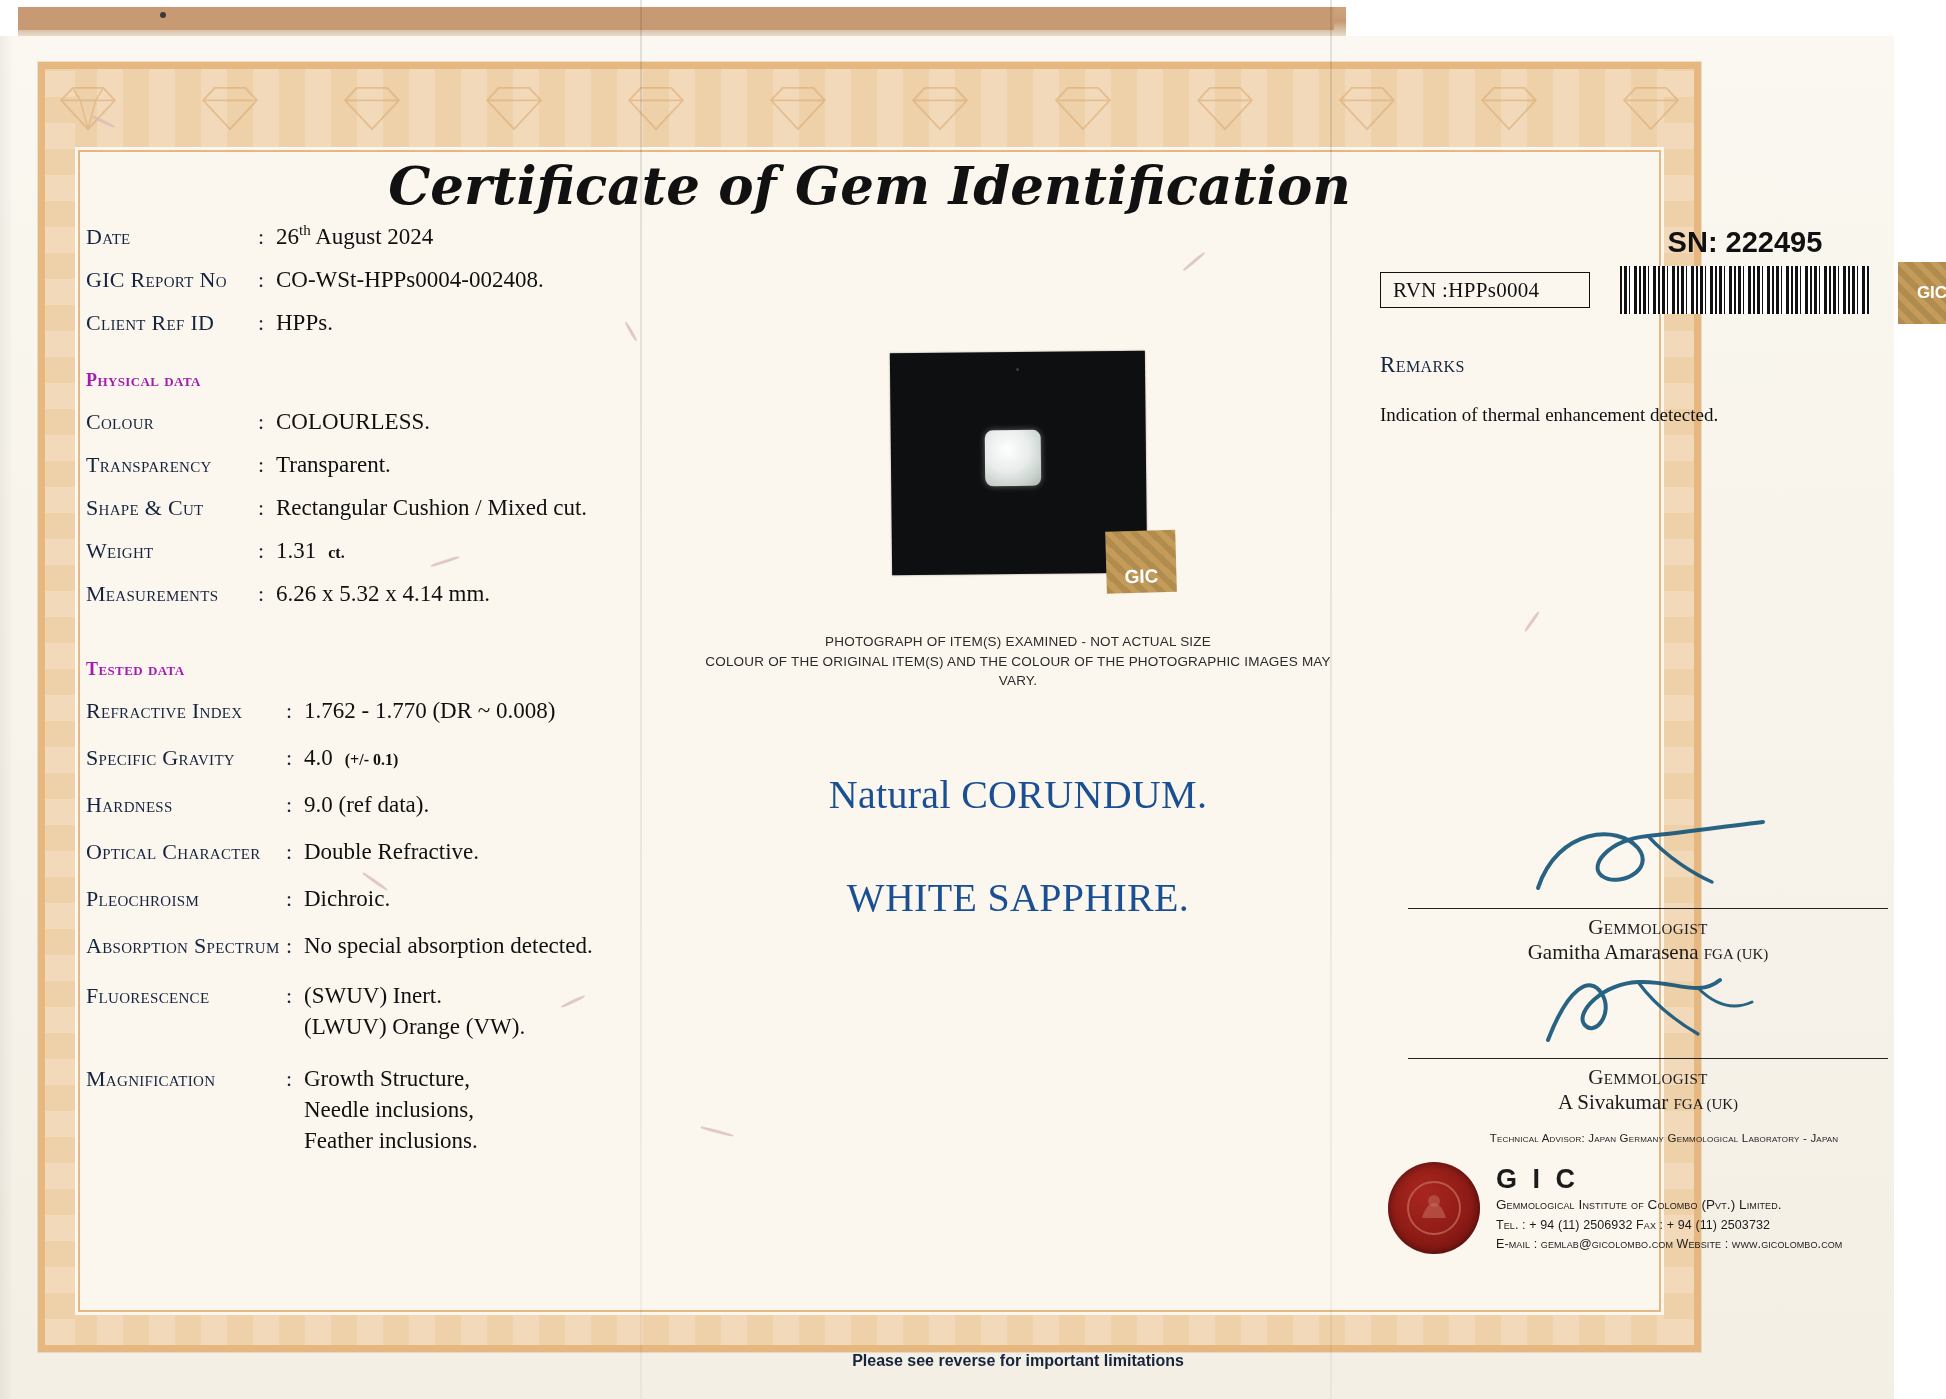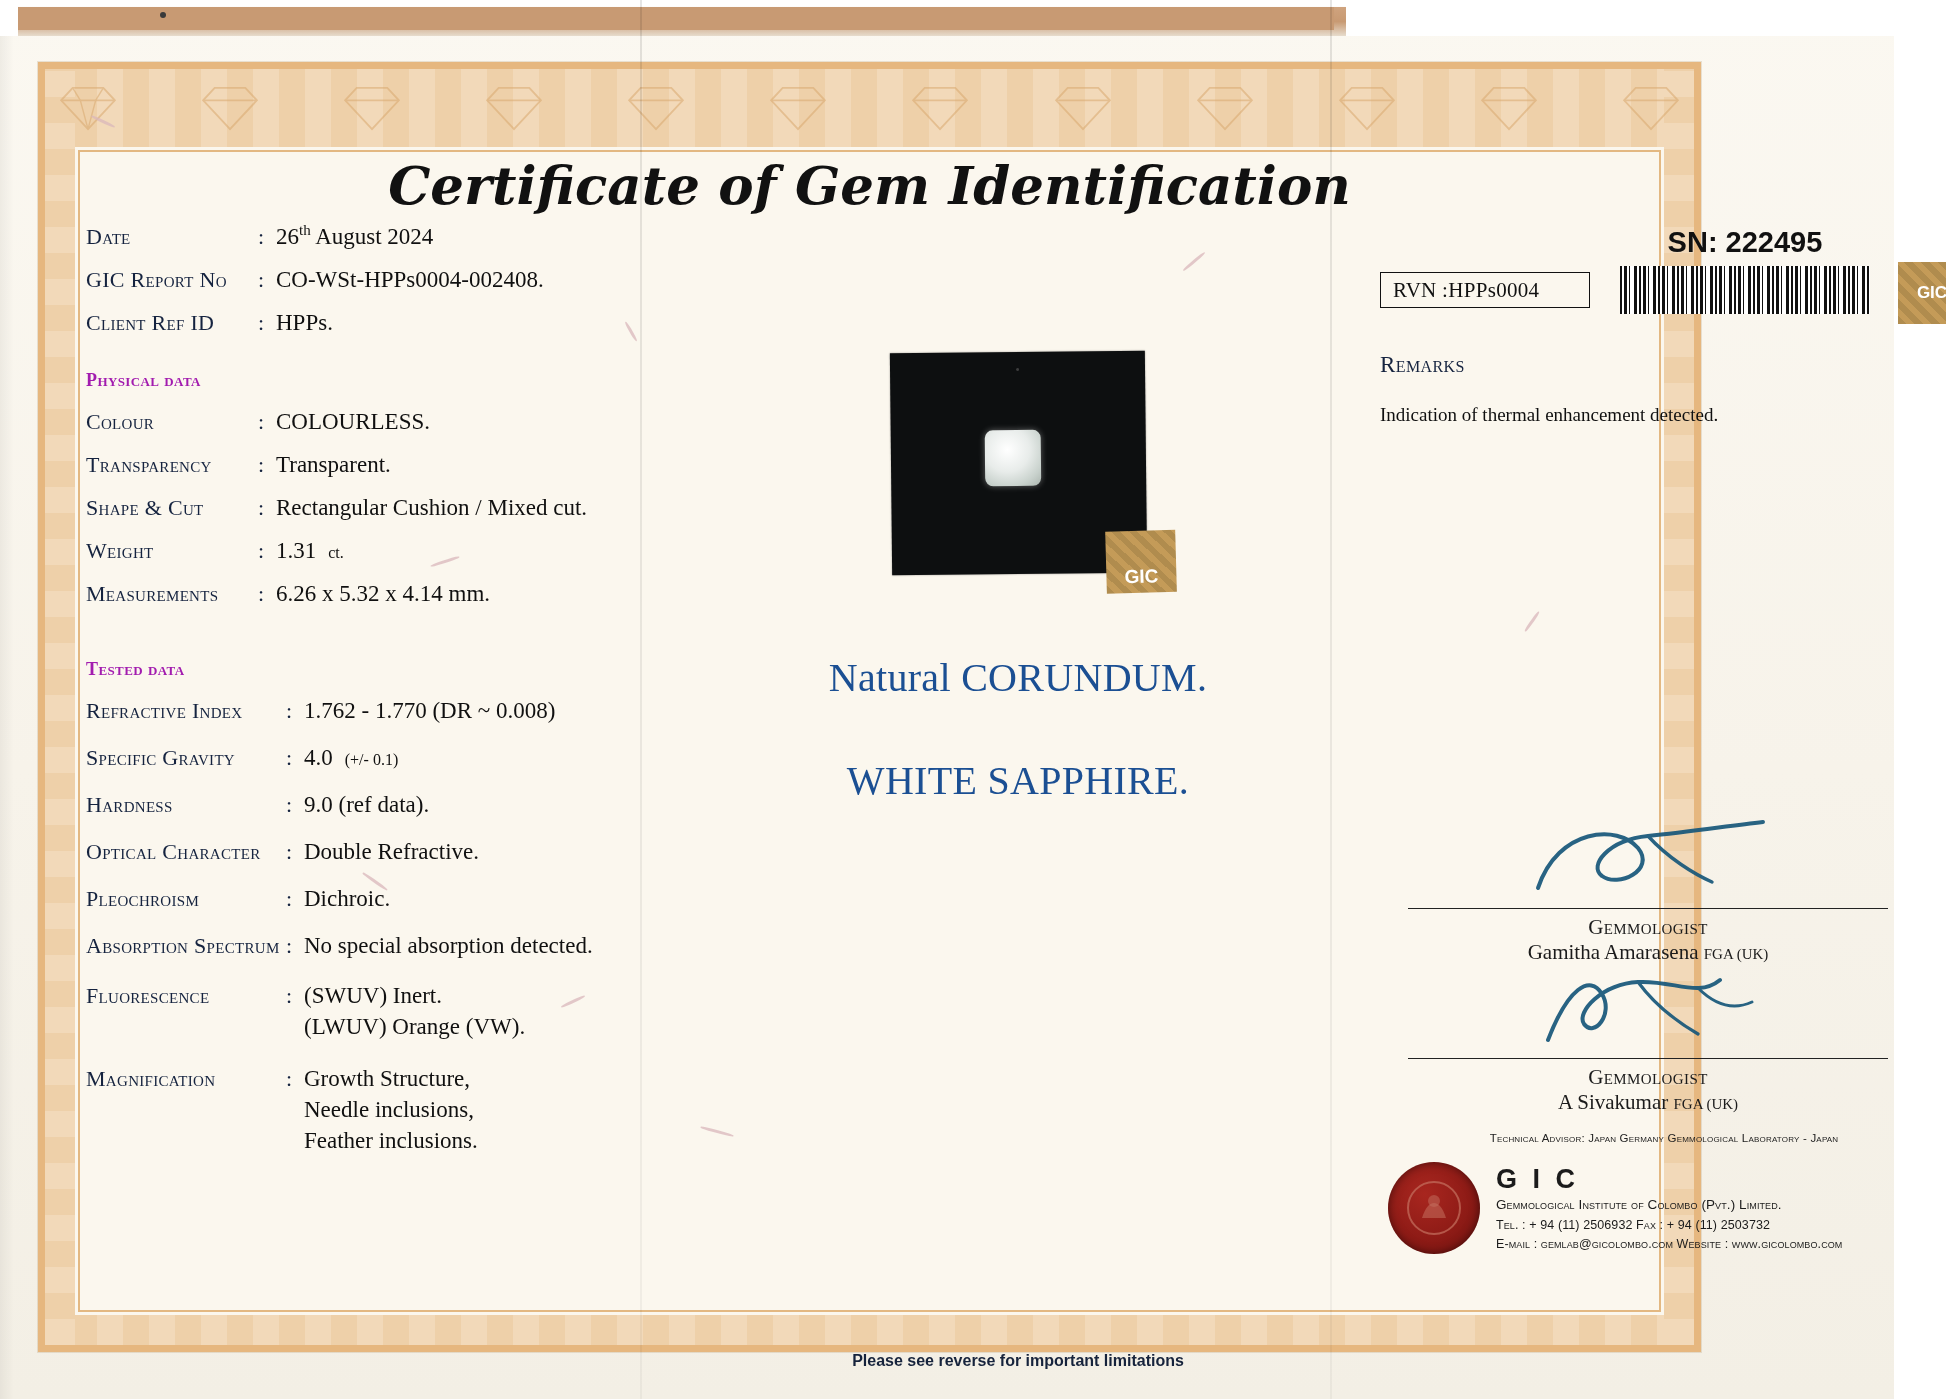--- a/index.html
+++ b/index.html
@@ -77,21 +77,21 @@
   
   .leftcol{position:absolute;left:48px;top:160px;width:560px;color:#1b1b1b;}
   .row{display:flex;align-items:baseline;margin-bottom:17px;font-size:22px;}
   .lbl{
     font-variant:small-caps;font-size:22px;letter-spacing:.3px;color:#15233f;
     width:172px;flex:none;
   }
   .colon{width:18px;flex:none;color:#15233f;}
   .val{color:#101010;font-size:23px;}
   .sup{font-size:15px;vertical-align:super;}
-  .small{font-size:16px;}
+  .small{font-size:16px;font-weight:bold;}
   .sect{
     font-variant:small-caps;font-size:18px;color:#a21caf;margin:34px 0 18px 0;letter-spacing:.4px;font-weight:bold;
   }
   .tested .lbl{width:200px;}
   .tested .row{margin-bottom:21px;}
   .multi{display:block;line-height:1.35;}
 
   
   .center{position:absolute;left:650px;top:150px;width:660px;text-align:center;}
   .photo{
@@ -367,20 +367,22 @@
         </div>
       </div>
     </div>
 
     <div class="center">
       <div class="photo">
         <div class="speck"></div>
         <div class="gem"></div>
         <div class="gicchip">GIC</div>
       </div>
+      <div class="photonote" style="white-space:pre-line">PHOTOGRAPH OF ITEM(S) EXAMINED - NOT ACTUAL SIZE
+COLOUR OF THE ORIGINAL ITEM(S) AND THE COLOUR OF THE PHOTOGRAPHIC IMAGES MAY VARY.</div>
       <div class="species">Natural CORUNDUM.</div>
       <div class="variety">WHITE SAPPHIRE.</div>
     </div>
     <div class="reverse">Please see reverse for important limitations</div>
 
     <div class="rightcol">
       <div class="rvnbox">RVN :HPPs0004</div>
       <div class="sn">SN: 222495</div>
       <div class="barcode"></div>
       <div class="gicstamp">GIC</div>

